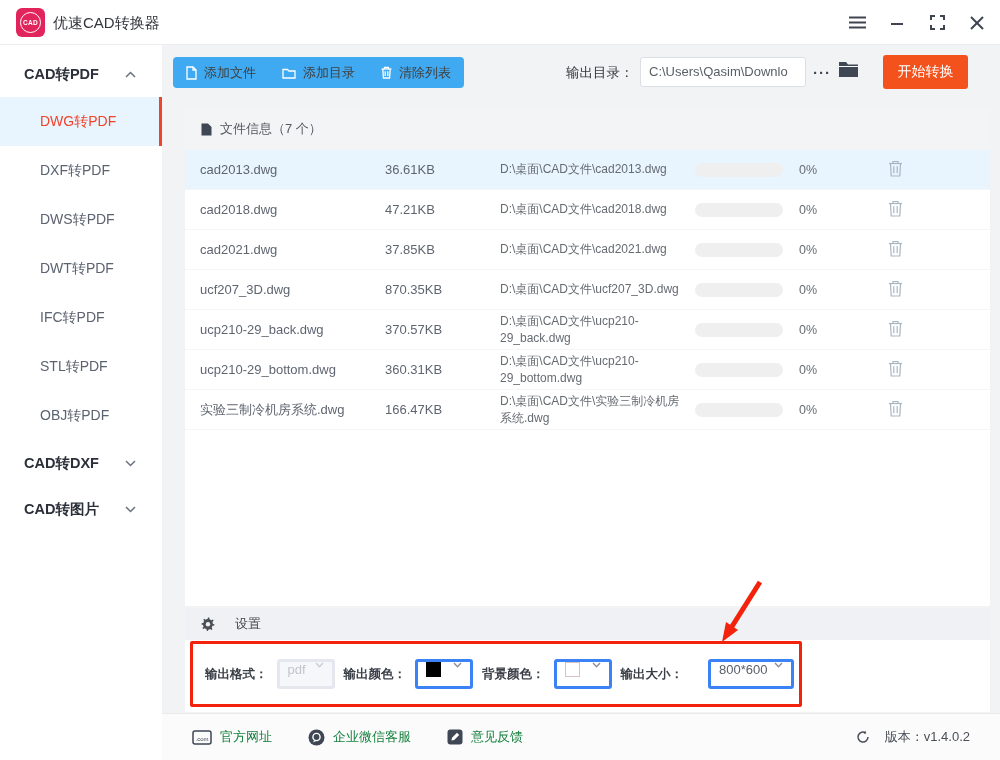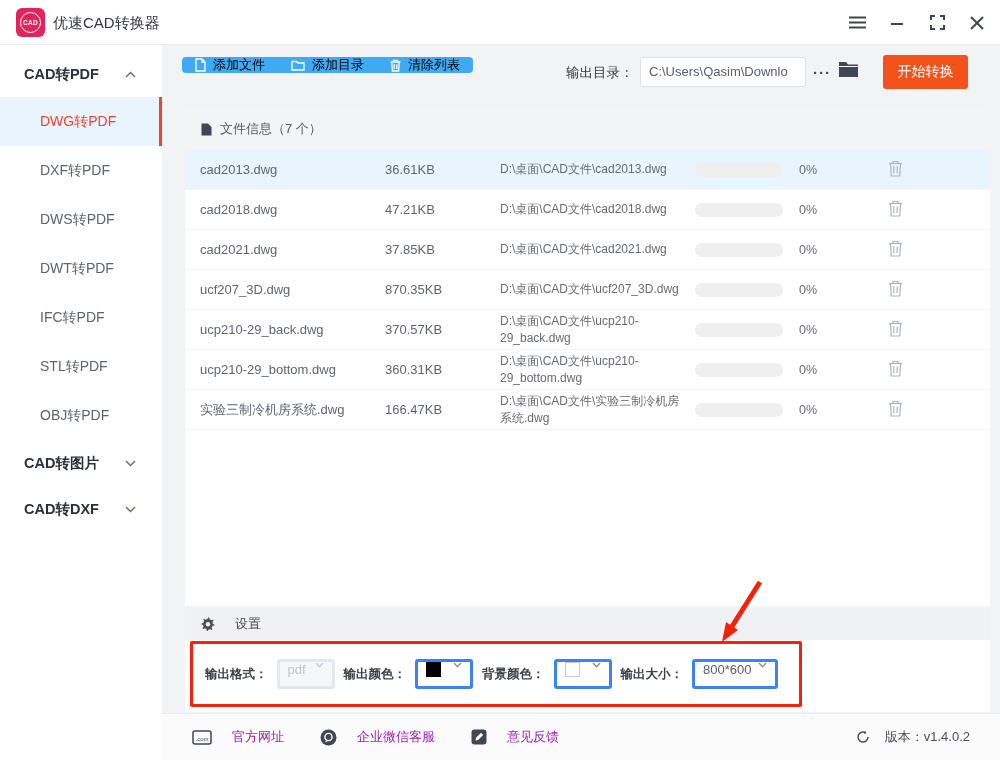--- a/index.html
+++ b/index.html
@@ -19,21 +19,21 @@
   .sidebar { left:0; top:45px; width:162px; height:715px; background:#fff; }
   .grp { height:46px; display:flex; align-items:center; padding:0 26px 0 24px; font-size:14.5px; font-weight:bold; color:#2a2f3a; cursor:pointer; justify-content:space-between; }
   .side-item { height:49px; display:flex; align-items:center; padding-left:40px; font-size:14px; color:#5c6370; cursor:pointer; position:relative; }
   .side-item.active { background:#e9f5fe; color:#f0432c; }
   .side-item.active::after { content:""; position:absolute; right:0; top:0; width:3px; height:100%; background:#f0432c; }
 
   
   .main-bg { left:162px; top:45px; width:838px; height:715px; background:#f2f3f5; }
 
   
-  .btn-group { left:182px; top:57px; height:16px; border-radius:4px; display:flex; align-items:center; color:#000000; }
+  .btn-group { left:173px; top:57px; height:31px; border-radius:4px; display:flex; align-items:center; color:#404040; }
   .tb-btn { display:flex; align-items:center; gap:7px; padding:0 13px; font-size:13px; height:100%; cursor:pointer; }
   .outdir-label { left:566px; top:57px; height:31px; line-height:31px; font-size:13.5px; color:#33363c; }
   .outdir-input { left:640px; top:57px; width:166px; height:30px; background:#fff; border:1px solid #dcdfe6; border-radius:3px; font-size:13px; color:#5a6068; line-height:28px; padding:0 8px; white-space:nowrap; overflow:hidden; }
   .browse-dots { left:808px; top:57px; width:28px; height:31px; display:flex; align-items:center; justify-content:center; font-size:15px; letter-spacing:1px; color:#3f4754; font-weight:bold; cursor:pointer; }
   .folder-btn { left:838px; top:61px; cursor:pointer; }
   .start-btn { left:883px; top:55px; width:85px; height:34px; border-radius:3px; color:#fff; font-size:14px; display:flex; align-items:center; justify-content:center; cursor:pointer; border:none; }
 
   
   .card { left:185px; top:108px; width:805px; height:498px; background:#fff; }
   .card-head { height:42px; background:#f3f4f6; display:flex; align-items:center; gap:8px; padding-left:16px; font-size:13px; color:#55595f; }
@@ -50,29 +50,29 @@
 
   
   .set-head { left:185px; top:608px; width:805px; height:32px; background:#f0f1f4; display:flex; align-items:center; gap:20px; padding-left:16px; font-size:13px; color:#44484f; }
   .set-body { left:185px; top:640px; width:805px; height:72px; background:#fff; }
   .red-rect { left:190px; top:641px; width:612px; height:66px; border:3px solid #f2220c; border-radius:2px; pointer-events:none; }
   .set-row { left:205px; top:641px; width:600px; height:66px; display:flex; align-items:center; gap:9px; overflow:hidden; }
   .set-label { font-size:12.5px; font-weight:bold; color:#3a3f47; white-space:nowrap; }
   .dd { height:30px; border:3px solid #3b82f6; border-radius:3px; background:#fff; display:flex; align-items:flex-start; justify-content:space-between; padding:0 8px; cursor:pointer; flex:none; }
   .dd-format { width:58px; background:#f5f7fa; border-color:#e4e7ed; color:#c0c4cc; font-size:13px; cursor:not-allowed; }
   .dd-color { width:58px; }
-  .dd-size { width:86px; font-size:13px; color:#5a6068; }
+  .dd-size { width:86px; font-size:13px; color:#5a6068;margin-left:16px; }
   .swatch { width:15px; height:15px; border:1px solid #d9c2c4; }
 
   
   .arrow-svg { left:700px; top:572px; pointer-events:none; }
 
   
   .footer { left:162px; top:713px; width:838px; height:47px; background:#fbfbfc; border-top:1px solid #eaeaec; display:flex; align-items:center; padding:0 30px; gap:36px; }
-  .foot-item { display:flex; align-items:center; gap:20px; font-size:13px; color:#a21caf; cursor:pointer; }
+  .foot-item { display:flex; align-items:center; gap:8px; font-size:13px; color:#15803d; cursor:pointer; }
   .version { margin-left:auto; display:flex; align-items:center; gap:15px; font-size:13px; color:#4a4f57; }
 </style>
 </head>
 <body>
 
 <div class="abs titlebar">
   <div class="abs logo" style="background: rgb(226, 36, 92);">
     <div class="logo-ring">CAD</div>
   </div>
   <div class="abs app-title">优速CAD转换器</div>
@@ -132,27 +132,27 @@
   <div class="side-item">
       <span>IFC转PDF</span>
     </div>
   <div class="side-item">
       <span>STL转PDF</span>
     </div>
   <div class="side-item">
       <span>OBJ转PDF</span>
     </div>
   <div class="grp">
-    <span>CAD转图片</span>
+    <span>CAD转DXF</span>
     <svg width="11" height="7" viewBox="0 0 11 7" fill="none" stroke="#6a7280" stroke-width="1.5">
         <path d="M1 1 L5.5 5.5 L10 1"></path>
       </svg>
   </div>
   <div class="grp">
-    <span>CAD转DXF</span>
+    <span>CAD转图片</span>
     <svg width="11" height="7" viewBox="0 0 11 7" fill="none" stroke="#6a7280" stroke-width="1.5">
         <path d="M1 1 L5.5 5.5 L10 1"></path>
       </svg>
   </div>
 </div>
 
 <div class="abs btn-group" style="background: rgb(63, 169, 241);">
   <div class="tb-btn">
     <svg width="11" height="14" viewBox="0 0 11 14" fill="none" stroke="#fff" stroke-width="1.3">
         <path d="M1 1 H7 L10 4 V13 H1 Z"></path>

